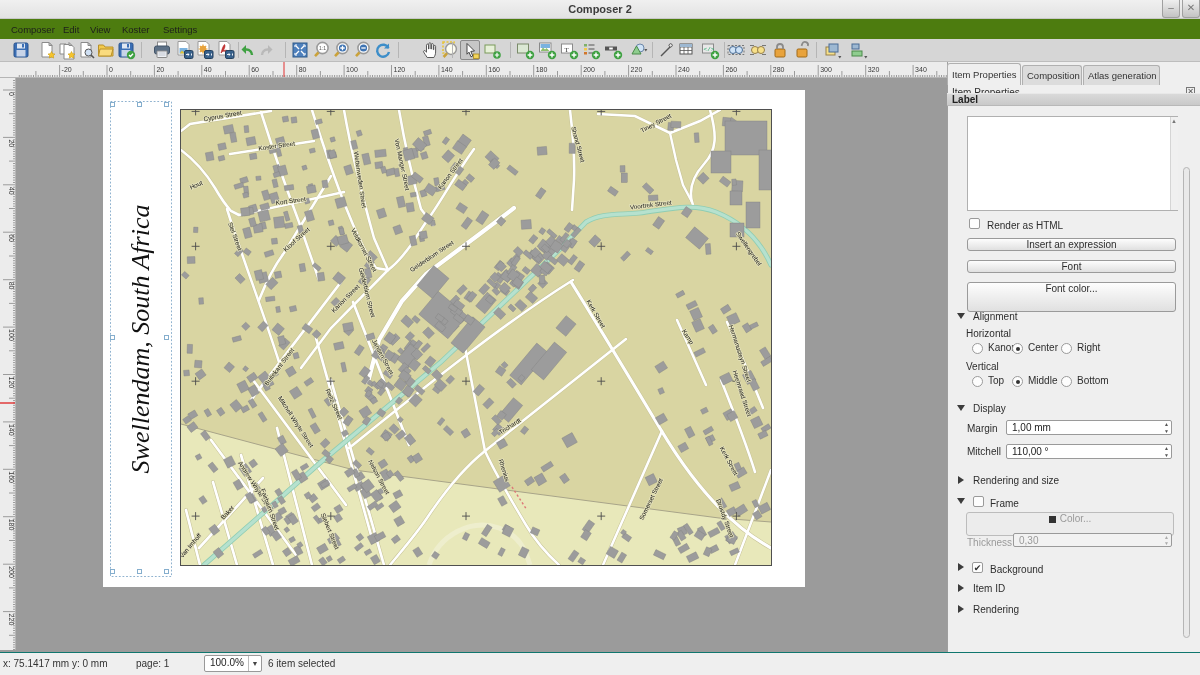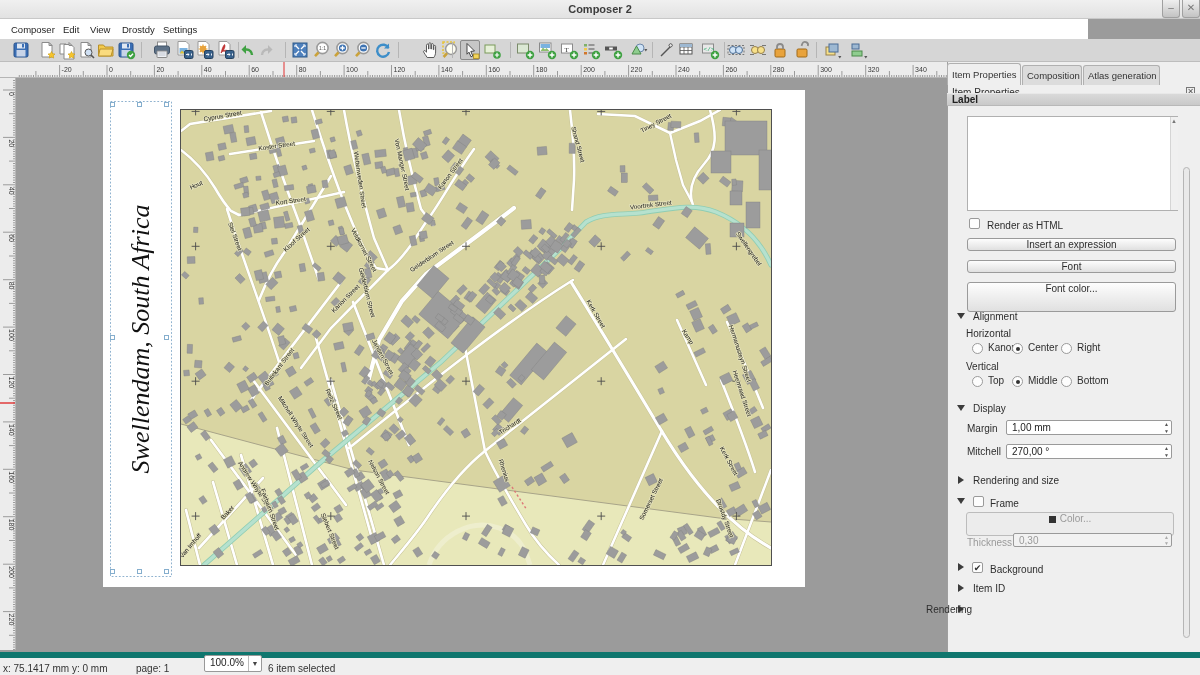--- a/index.html
+++ b/index.html
@@ -1,19 +1,19 @@
 <!DOCTYPE html>
 <html><head><meta charset="utf-8"><style>
 * {margin:0;padding:0;box-sizing:border-box}
 html,body {width:1200px;height:675px;overflow:hidden}
 body {font-family:"Liberation Sans",sans-serif;position:relative;background:#9b9b9b}
 .abs {position:absolute}
 #titlebar {left:0;top:0;width:1200px;height:19px;background:linear-gradient(#f0f0f0,#e2e2e2);border-bottom:1px solid #c8c8c8;text-align:center;font-size:11px;font-weight:bold;color:#3c3c3c;line-height:19px}
 .winbtn {position:absolute;top:0;width:18px;height:18px;background:linear-gradient(#efefef,#c3c3c3);border:1px solid #a0a0a0;border-top:none;border-radius:0 0 3px 3px;text-align:center;color:#777;font-size:10px;line-height:16px}
-#menubar {left:0;top:19px;width:1088px;height:20px;background:#ffffff;font-size:9.5px;color:#1d1d1d}
+#menubar {left:0;top:19px;width:1200px;height:20px;background:#4d7c0f;font-size:9.5px;color:#1d1d1d}
 #menubar span {position:absolute;top:5px}
 #toolbar {left:0;top:39px;width:1200px;height:23px;background:#d6d6d6;border-bottom:1px solid #bdbdbd}
 .tbi {position:absolute;top:1px;width:20px;height:20px}
 .tbi svg {position:absolute;left:0;top:0}
 .tbsep {position:absolute;top:3px;width:1px;height:16px;background:#b5b5b5}
 #hruler {left:0;top:62px}
 #vruler {left:0;top:78px}
 #workspace {left:16px;top:78px;width:931px;height:572px;background:#9b9b9b}
 #page {position:absolute;left:87px;top:12px;width:702px;height:497px;background:#fff}
 #mapframe {position:absolute;left:181px;top:110px;width:590px;height:455px;outline:1.5px solid #4f4f4f}
@@ -34,32 +34,32 @@
 .tri {position:absolute;width:0;height:0}
 .tri.d {border-left:4px solid transparent;border-right:4px solid transparent;border-top:6px solid #3c3c3c}
 .tri.r {border-top:4px solid transparent;border-bottom:4px solid transparent;border-left:6px solid #3c3c3c}
 .spin {position:absolute;background:#fff;border:1px solid #9a9a9a;border-radius:2px;font-size:10px;color:#222}
 .spin span {position:absolute;left:5px;top:1px}
 .spin i,.spin u {position:absolute;right:2px;font-size:5px;color:#555;font-style:normal;text-decoration:none}
 .spin i {top:0px}
 .spin u {bottom:0px}
 .spin.dis {background:#f2f2f2;color:#9a9a9a}
 .spin.dis i,.spin.dis u {color:#aaa}
-#statusbar {left:0;top:652px;width:1200px;height:23px;background:#efefef;border-top:6px solid #0f766e;font-size:10px;color:#333}
+#statusbar {left:0;top:652px;width:1200px;height:23px;background:#efefef;border-top:1px solid #0f766e;font-size:10px;color:#333}
 #statusbar span {position:absolute;top:5px}
 </style></head>
 <body>
 <div class="abs" id="titlebar">Composer 2</div>
 <div class="winbtn" style="left:1162px">–</div>
 <div class="winbtn" style="left:1182px">✕</div>
 <div class="abs" id="menubar">
 <span style="left:11px">Composer</span>
     <span style="left:63px">Edit</span>
     <span style="left:90px">View</span>
-    <span style="left:122px">Drostdy</span>
+    <span style="left:122px">Koster</span>
     <span style="left:163px">Settings</span>
 </div>
 <div class="abs" id="toolbar">
     <div class="tbi" style="left:10.600000000000001px;">
       <svg width="20" height="20" viewBox="0 0 20 20">
         <rect x="3" y="3" width="14" height="14" rx="1.5" fill="#3b6fb5" stroke="#28528c"></rect>
         <rect x="6" y="3.5" width="8" height="5" fill="#dfe7f2"></rect>
         <rect x="5.5" y="10" width="9" height="6.5" fill="#c8d4e8"></rect>
         <rect x="11" y="4" width="2" height="3.5" fill="#3b6fb5"></rect>
       </svg>
@@ -1145,21 +1145,21 @@
 <span class="tri d" style="left:957px;top:405px"></span>
 <span class="plab" style="left:973px;top:403px">Display</span>
 <span class="plab" style="left:967px;top:423px">Margin</span>
 <div class="spin" style="left:1006px;top:420px;width:166px;height:15px">
     <span>1,00 mm</span>
     <i>▲</i>
     <u>▼</u>
   </div>
 <span class="plab" style="left:967px;top:446px">Mitchell</span>
 <div class="spin" style="left:1006px;top:444px;width:166px;height:15px">
-    <span>270,00 °</span>
+    <span>110,00 °</span>
     <i>▲</i>
     <u>▼</u>
   </div>
 <span class="tri r" style="left:958px;top:476px"></span>
 <span class="plab" style="left:973px;top:475px">Rendering and size</span>
 <span class="tri d" style="left:957px;top:498px"></span>
 <span class="cb" style="left:973px;top:496px"></span>
 <span class="plab" style="left:990px;top:498px">Frame</span>
 <div class="btn dis" style="left:966px;top:512px;width:208px;height:24px"><span style="display:inline-block;width:7px;height:7px;background:#333;margin-right:4px;vertical-align:-1px"></span>Color...</div>
 <span class="plab dim" style="left:967px;top:537px">Thickness</span>
@@ -1167,21 +1167,21 @@
     <span>0,30</span>
     <i>▲</i>
     <u>▼</u>
   </div>
 <span class="tri r" style="left:958px;top:563px"></span>
 <span class="cb chk" style="left:972px;top:562px">✔</span>
 <span class="plab" style="left:990px;top:564px">Background</span>
 <span class="tri r" style="left:958px;top:584px"></span>
 <span class="plab" style="left:973px;top:583px">Item ID</span>
 <span class="tri r" style="left:958px;top:605px"></span>
-<span class="plab" style="left:926px;top:604px">Rendering</span>
+<span class="plab" style="left:973px;top:604px">Rendering</span>
 <div style="position:absolute;left:1183px;top:167px;width:7px;height:471px;background:#e9e9e9;border:1px solid #b5b5b5;border-radius:4px"></div>
 <div class="abs" id="statusbar">
 <span style="left:3px">x: 75.1417 mm y: 0 mm</span>
 <span style="left:136px">page: 1</span>
 <span style="left:268px">6 item selected</span>
 </div>
 <div class="abs" style="left:204px;top:655px;width:58px;height:17px;background:#fff;border:1px solid #999;border-radius:2px;font-size:10px;color:#222">
     <span style="position:absolute;left:5px;top:1px">100.0%</span>
     <span style="position:absolute;right:0;top:0;width:13px;height:15px;border-left:1px solid #bbb;font-size:7px;text-align:center;line-height:15px;color:#444">▼</span>
   </div>

